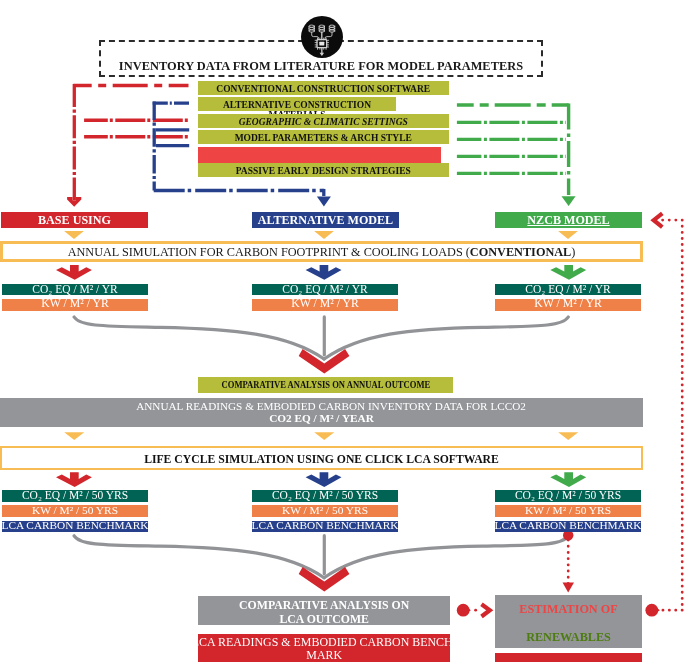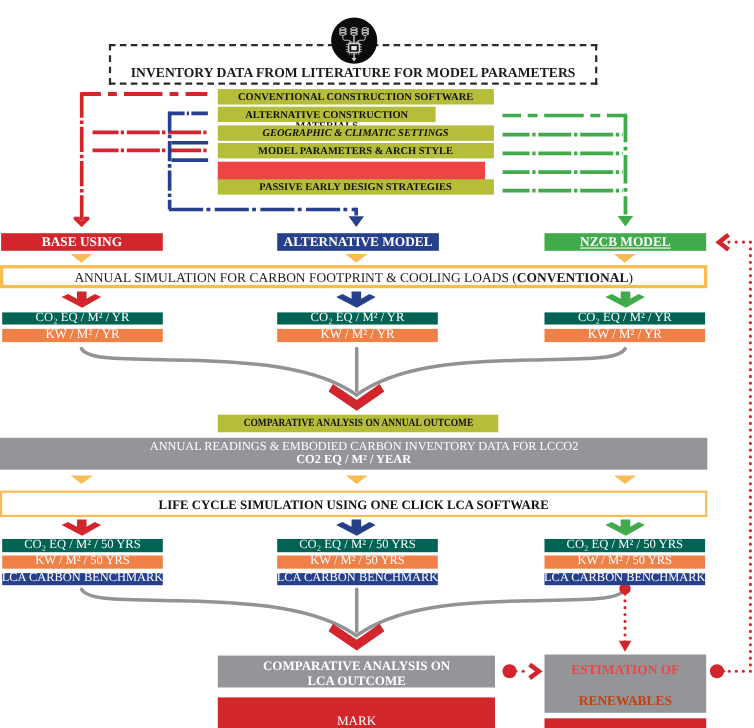--- a/index.html
+++ b/index.html
@@ -272,29 +272,32 @@
 
   <div class="abs" style="left:198px;top:580.2px;width:252.4px;height:28.4px;background:#939599;"></div>
   <div class="abs bar" style="left:198px;top:583.7px;width:252.4px;height:14px;font-size:11.8px;font-weight:bold;color:#fff;align-items:flex-start;line-height:1;white-space:nowrap;">
     <span>COMPARATIVE ANALYSIS ON</span>
   </div>
   <div class="abs bar" style="left:198px;top:597.7px;width:252.4px;height:14px;font-size:11.8px;font-weight:bold;color:#fff;align-items:flex-start;line-height:1;white-space:nowrap;">
     <span>LCA OUTCOME</span>
   </div>
 
   <div class="abs" style="left:198px;top:617.7px;width:252.4px;height:44.3px;background:#d2262c;"></div>
+  <div class="abs bar" style="left:198px;top:620.5px;width:252.4px;height:14px;font-size:11.95px;color:#fff;align-items:flex-start;line-height:1;white-space:nowrap;">
+    <span>LCA READINGS &amp; EMBODIED CARBON  BENCH-</span>
+  </div>
   <div class="abs bar" style="left:198px;top:634.0px;width:252.4px;height:14px;font-size:11.95px;color:#fff;align-items:flex-start;line-height:1;white-space:nowrap;">
     <span>MARK</span>
   </div>
 
   <div class="abs" style="left:495.1px;top:579.2px;width:146.8px;height:52.6px;background:#939599;"></div>
   <div class="abs bar" style="left:495.1px;top:585.2px;width:146.8px;height:15px;font-size:12.2px;font-weight:bold;color:#ef4444;align-items:center;line-height:1;white-space:nowrap;">
     <span>ESTIMATION OF</span>
   </div>
-  <div class="abs bar" style="left:495.1px;top:615.2px;width:146.8px;height:15px;font-size:12.2px;font-weight:bold;color:#c2410c;align-items:flex-start;line-height:1;white-space:nowrap;">
+  <div class="abs bar" style="left:495.1px;top:615.2px;width:146.8px;height:15px;font-size:12.2px;font-weight:bold;color:#4d7c0f;align-items:flex-start;line-height:1;white-space:nowrap;">
     <span>RENEWABLES</span>
   </div>
 
   <div class="abs" style="left:495.1px;top:636.9px;width:146.8px;height:25.1px;background:#d2262c;"></div>
   <div class="abs bar" style="left:495.1px;top:643.6px;width:146.8px;height:16px;font-size:12.05px;font-weight:bold;color:#fff;align-items:flex-start;line-height:1;white-space:nowrap;">
     <span>ACHEIVING NZCB</span>
   </div>
 
 </div>
 

